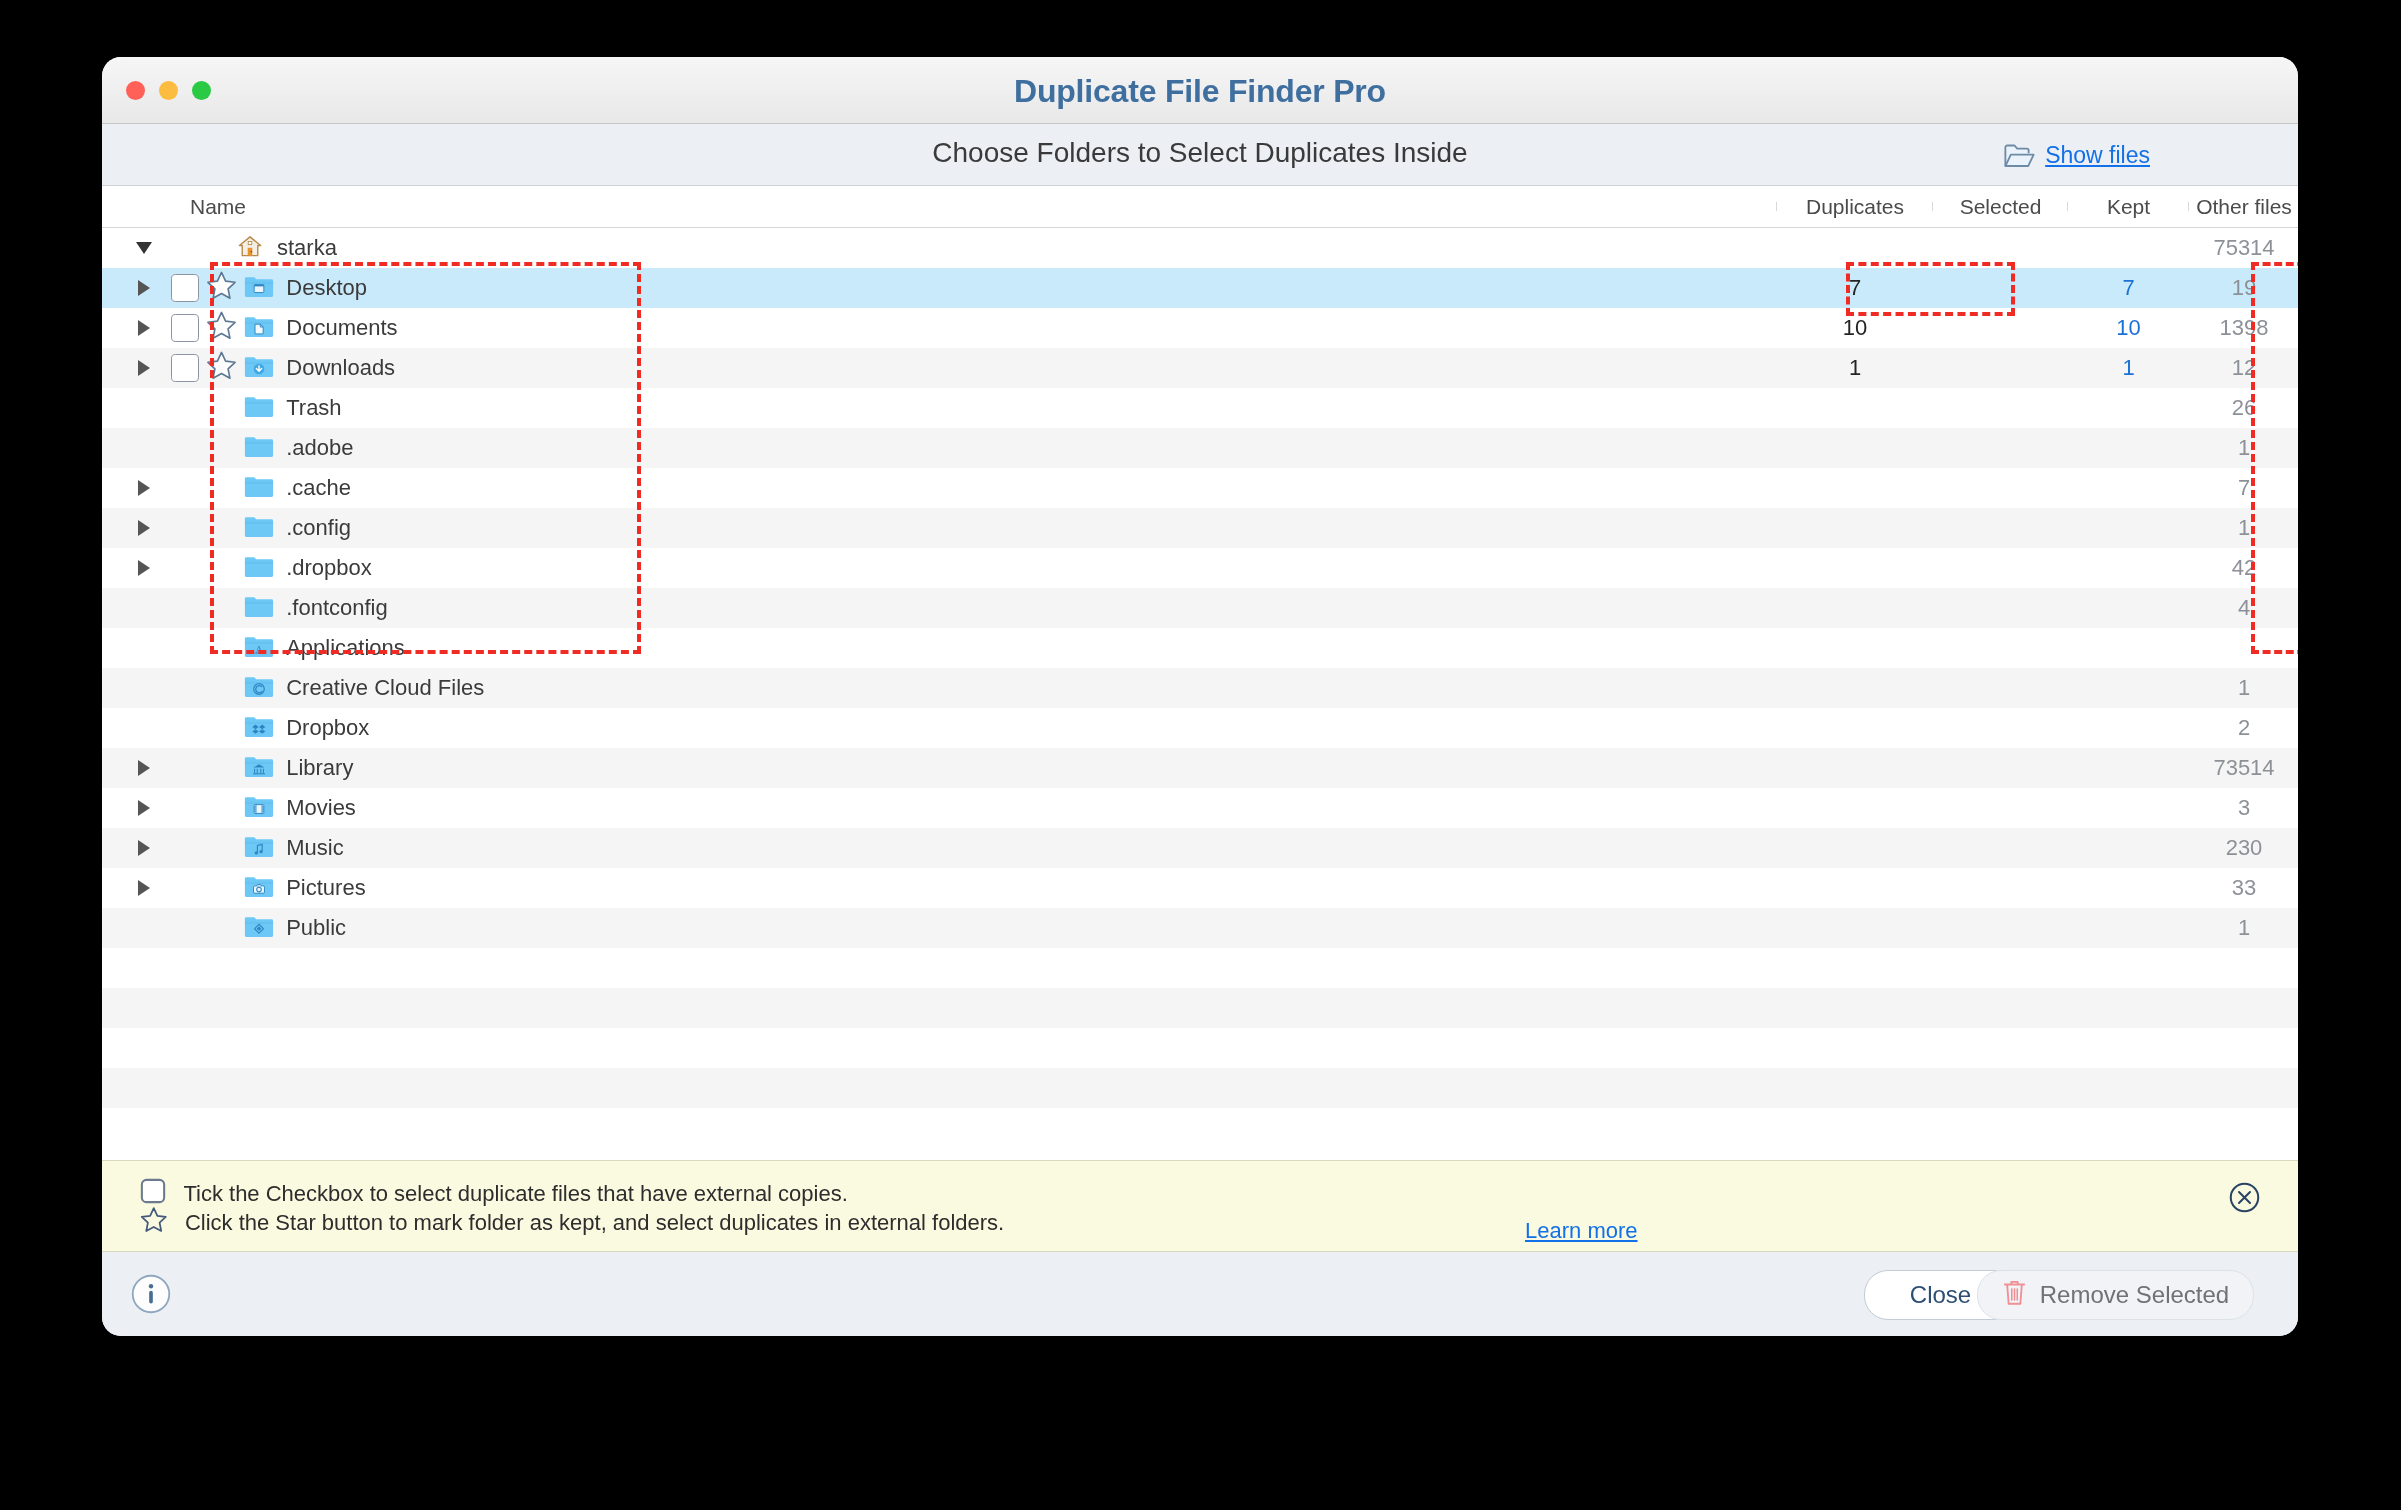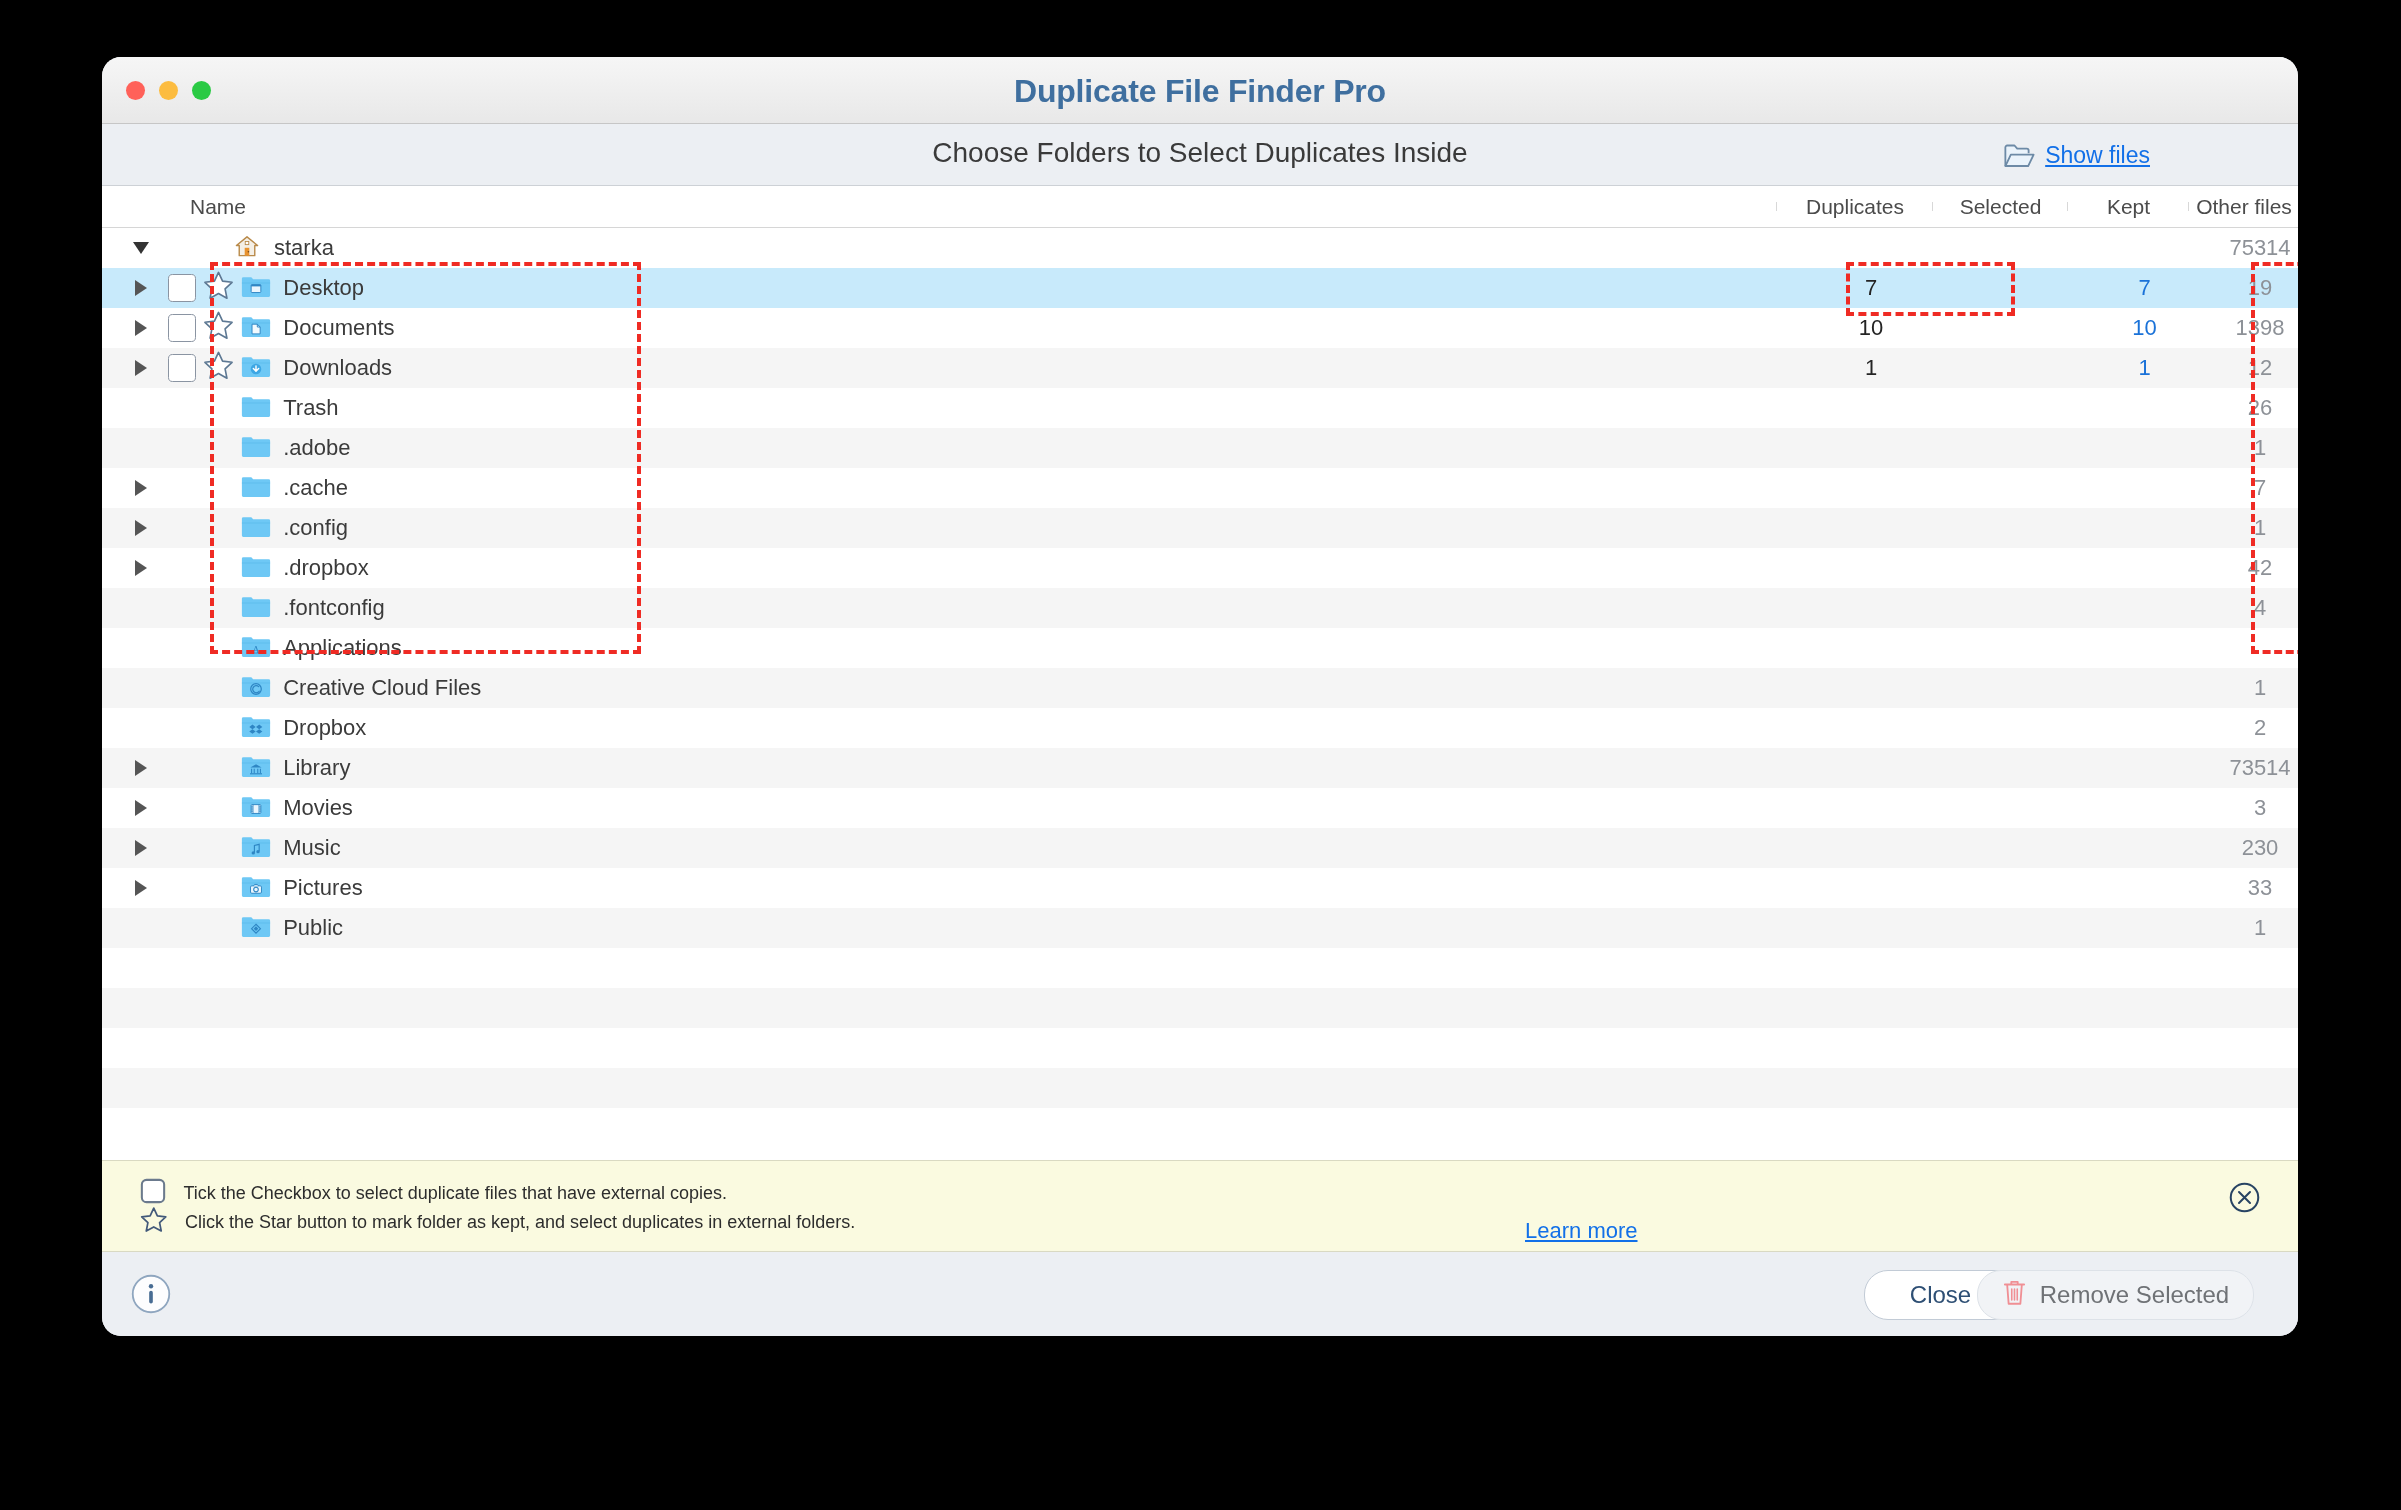--- a/index.html
+++ b/index.html
@@ -123,22 +123,21 @@
   .row.odd  { background: #f5f5f5; }
   .row.even { background: #ffffff; }
   .row.selected { background: #c8eafb; }
 
   .cell-name {
     width: 1675px;
     display: flex;
     align-items: center;
     flex: none;
     box-sizing: border-box;
-    padding-left: 4px;
-    margin-left: 16px;
+    padding-left: 23px;
   }
   .cell-num {
     flex: none;
     text-align: center;
     font-size: 22px;
   }
   .n-dup { width: 156px; color: #242424; }
   .n-sel { width: 135px; color: #242424; }
   .n-kept{ width: 121px; color: #1a72d8; }
   .n-oth { width: 110px; color: #8d9197; }
@@ -185,21 +184,21 @@
     background: #fafae0;
     border-top: 0.9px solid #d9d9c2;
     border-bottom: 0.9px solid #d9d9c2;
   }
   .hint-row {
     position: absolute;
     left: 38px;
     display: flex;
     align-items: center;
     gap: 17.4px;
-    font-size: 18px;
+    font-size: 22px;
     color: #2d2d2d;
   }
   #hint1 { top: 16.5px; }
   #hint2 { top: 45px; }
   #learn-more {
     position: absolute;
     left: 1423px; top: 57px;
     font-size: 22px;
     color: #1270e8;
     text-decoration: underline;

